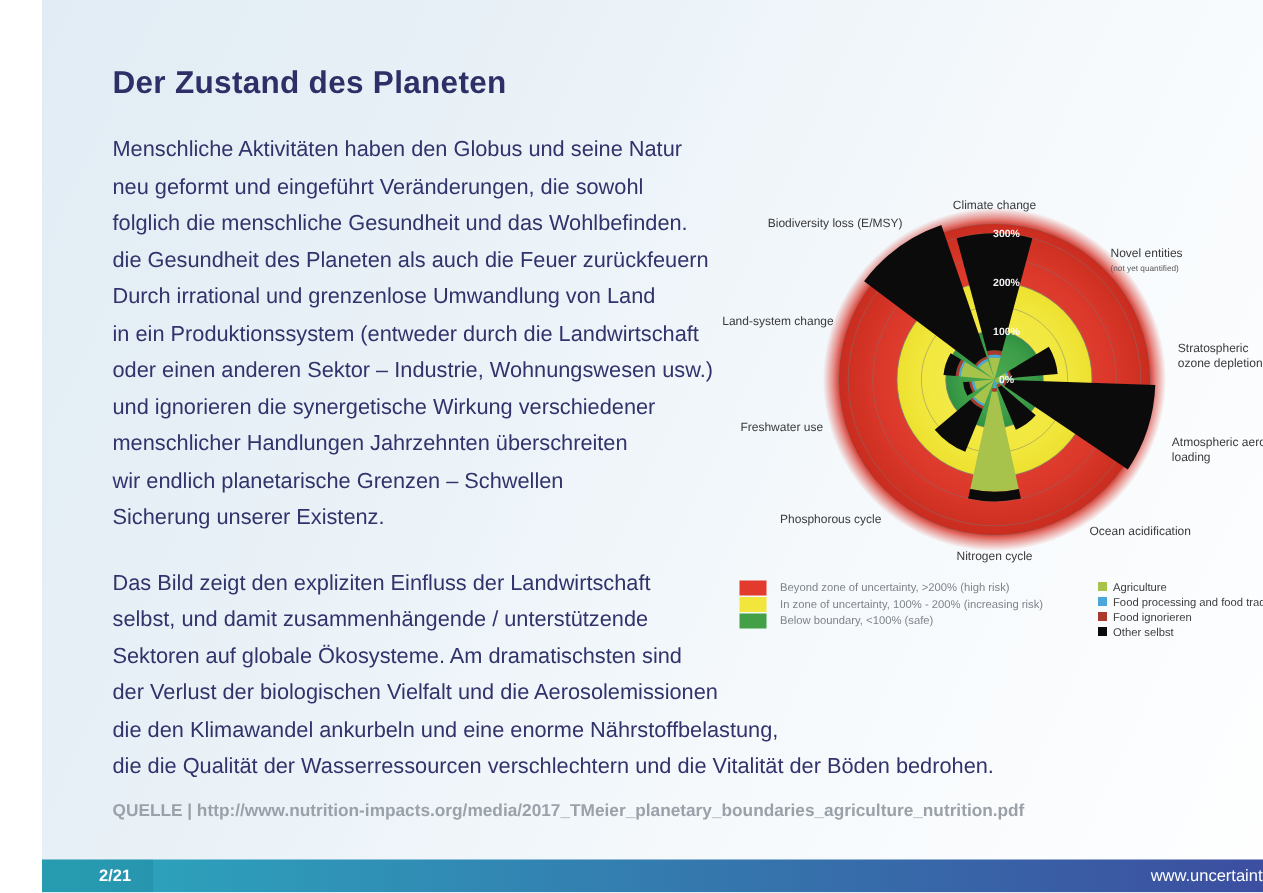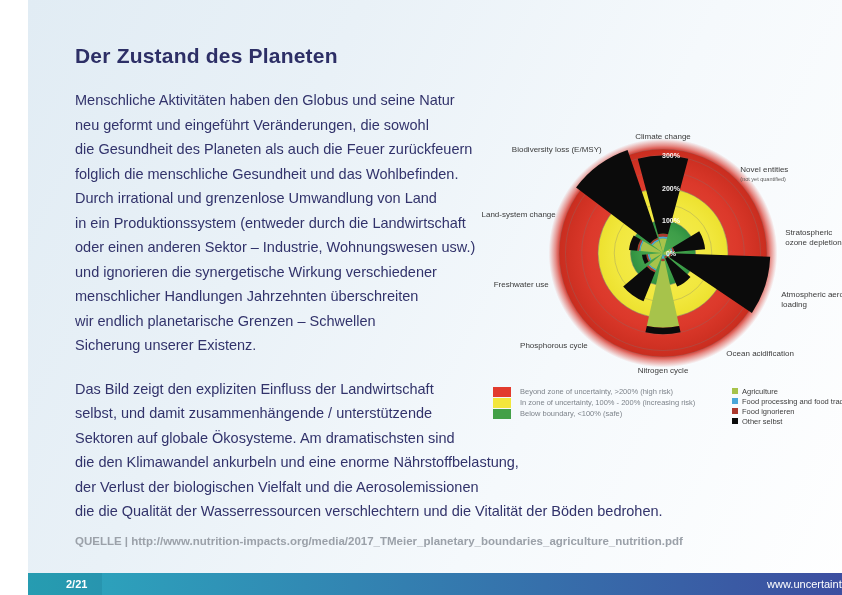--- a/index.html
+++ b/index.html
@@ -28,36 +28,36 @@
 </head>
 <body>
 
 <div class="slide">
   <div class="title">Der Zustand des Planeten</div>
 
   <div class="body-text" id="paragraphs">
       <div class="para">
         <div class="line">Menschliche Aktivitäten haben den Globus und seine Natur</div>
         <div class="line">neu geformt und eingeführt Veränderungen, die sowohl</div>
+        <div class="line">folglich die menschliche Gesundheit und das Wohlbefinden.</div>
         <div class="line">die Gesundheit des Planeten als auch die Feuer zurückfeuern</div>
-        <div class="line">folglich die menschliche Gesundheit und das Wohlbefinden.</div>
         <div class="line">Durch irrational und grenzenlose Umwandlung von Land</div>
         <div class="line">in ein Produktionssystem (entweder durch die Landwirtschaft</div>
         <div class="line">oder einen anderen Sektor – Industrie, Wohnungswesen usw.)</div>
         <div class="line">und ignorieren die synergetische Wirkung verschiedener</div>
         <div class="line">menschlicher Handlungen Jahrzehnten überschreiten</div>
         <div class="line">wir endlich planetarische Grenzen – Schwellen</div>
         <div class="line">Sicherung unserer Existenz.</div>
       </div>
       <div class="para">
         <div class="line">Das Bild zeigt den expliziten Einfluss der Landwirtschaft</div>
         <div class="line">selbst, und damit zusammenhängende / unterstützende</div>
         <div class="line">Sektoren auf globale Ökosysteme. Am dramatischsten sind</div>
+        <div class="line">der Verlust der biologischen Vielfalt und die Aerosolemissionen</div>
         <div class="line">die den Klimawandel ankurbeln und eine enorme Nährstoffbelastung,</div>
-        <div class="line">der Verlust der biologischen Vielfalt und die Aerosolemissionen</div>
         <div class="line">die die Qualität der Wasserressourcen verschlechtern und die Vitalität der Böden bedrohen.</div>
       </div>
     </div>
 
   <div class="chart-wrap">
     <svg id="boundaries-chart" width="378" height="264" viewBox="0 0 378 264">
         <defs>
           <radialGradient id="gGlow">
             <stop offset="0%" stop-color="#D8352A" stop-opacity="1"></stop>
             <stop offset="90%" stop-color="#D8352A" stop-opacity="1"></stop>

